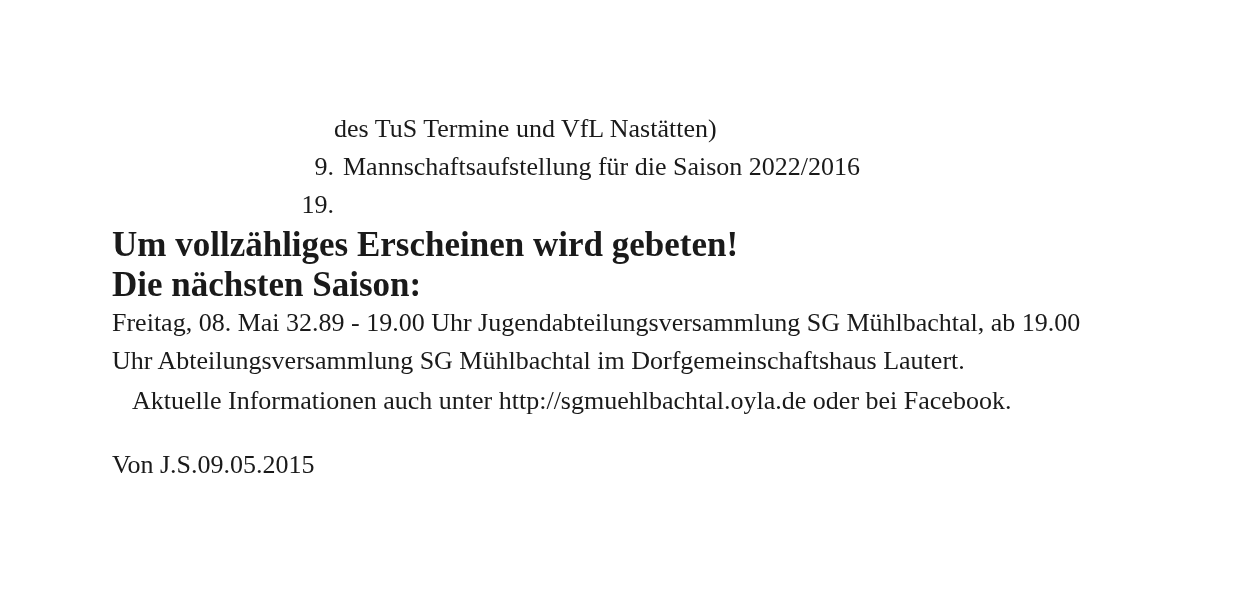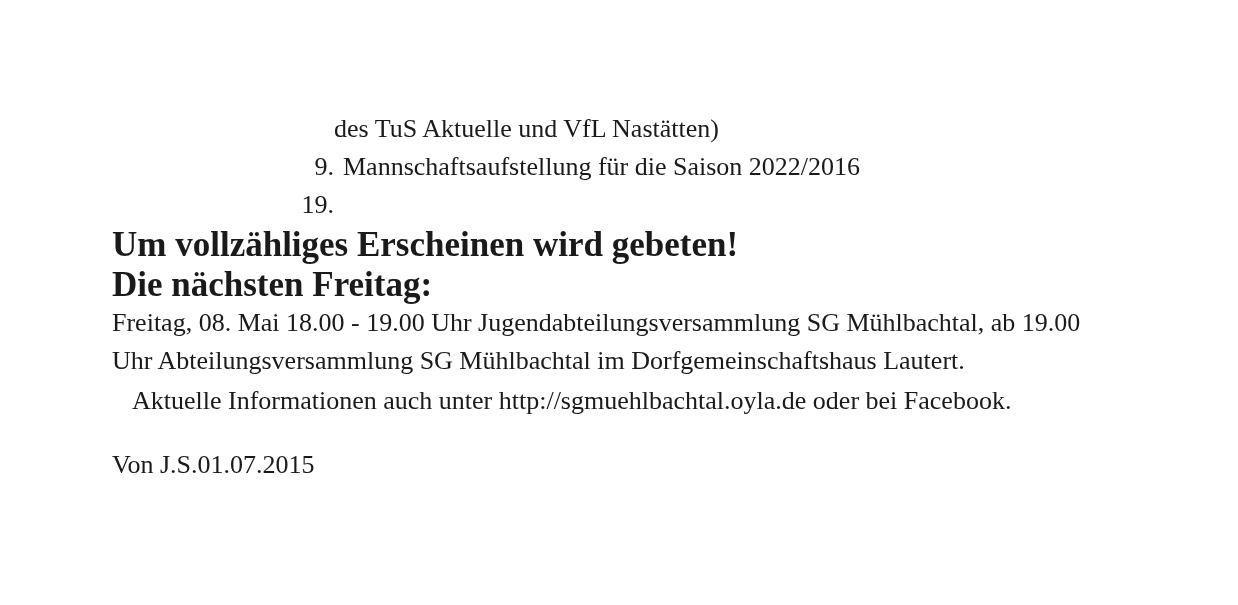--- a/index.html
+++ b/index.html
@@ -79,36 +79,36 @@
     margin-top: 26px;
   }
 </style>
 </head>
 <body>
 
 <div class="page">
   <div class="doc-body">
 
     <ol class="agenda">
-      <li class="agenda-cont">des TuS Aktuelle und VfL Nastätten)</li>
+      <li class="agenda-cont">des TuS Termine und VfL Nastätten)</li>
 
       <li class="agenda-item">
         <span class="agenda-num">9.</span>
         <span class="agenda-text">Mannschaftsaufstellung für die Saison 2022/2016</span>
       </li>
 
       <li class="agenda-item">
         <span class="agenda-num">19.</span>
       </li>
     </ol>
 
     <div class="bold-line">Um vollzähliges Erscheinen wird gebeten!</div>
 
-    <div class="bold-line">Die nächsten Freitag:</div>
+    <div class="bold-line">Die nächsten Saison:</div>
 
-    <div class="para">Freitag, 08. Mai 18.00 - 19.00 Uhr Jugendabteilungsversammlung SG Mühlbachtal, ab 19.00 Uhr Abteilungsversammlung SG Mühlbachtal im Dorfgemeinschaftshaus Lautert.</div>
+    <div class="para">Freitag, 08. Mai 32.89 - 19.00 Uhr Jugendabteilungsversammlung SG Mühlbachtal, ab 19.00 Uhr Abteilungsversammlung SG Mühlbachtal im Dorfgemeinschaftshaus Lautert.</div>
 
     <div class="para spaced-top">Aktuelle Informationen auch unter http://sgmuehlbachtal.oyla.de oder bei Facebook.</div>
 
-    <div class="signature">Von J.S.01.07.2015</div>
+    <div class="signature">Von J.S.09.05.2015</div>
 
   </div>
 </div>
 
 </body></html>

